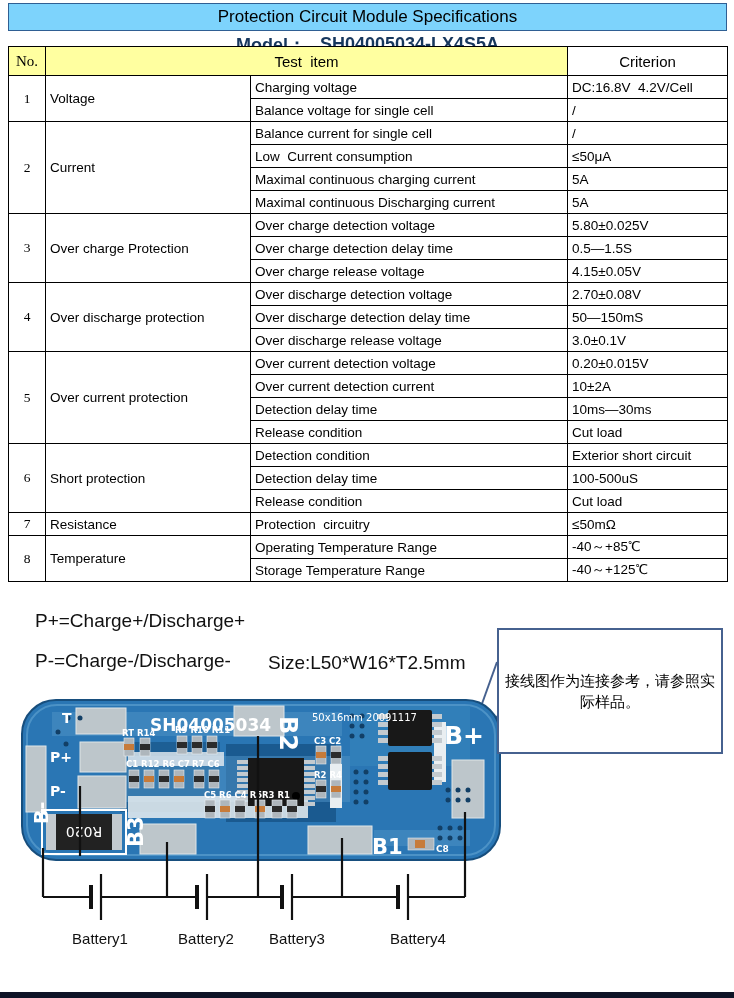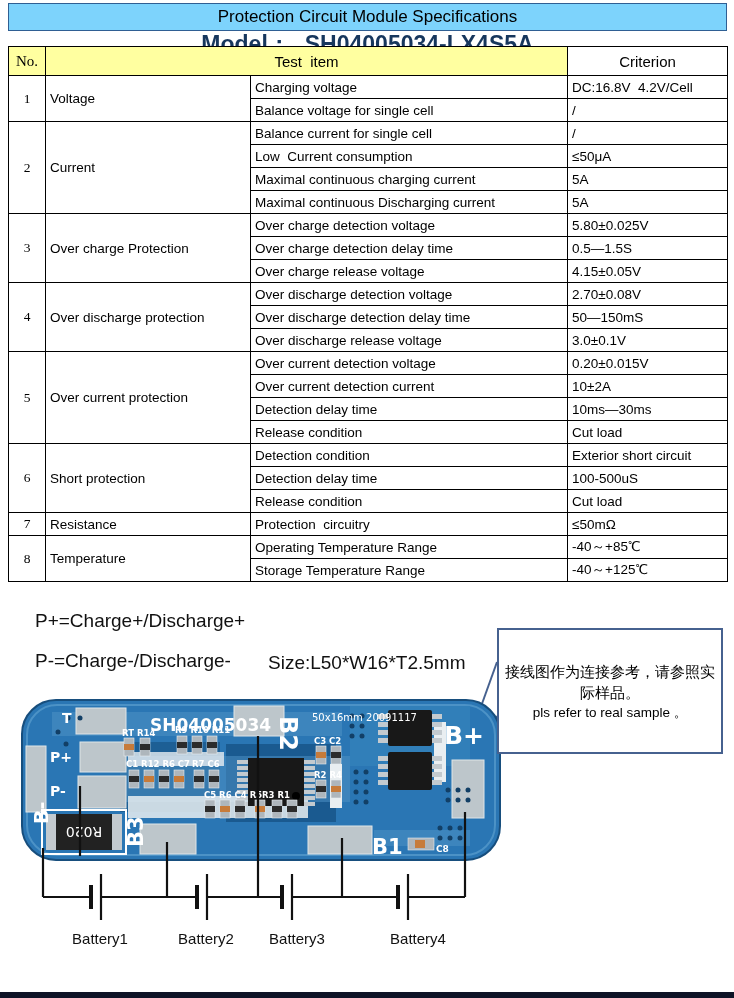--- a/index.html
+++ b/index.html
@@ -3,21 +3,21 @@
 <meta charset="utf-8">
 <style>
   html,body{margin:0;padding:0;background:#fff;}
   #page{position:relative;width:734px;height:998px;background:#fff;overflow:hidden;
         font-family:"Liberation Sans",sans-serif;color:#000;}
   
   #title-bar{position:absolute;left:8px;top:3px;width:717px;height:26px;background:#7dd3fc;
              border:1px solid #2f5f93;display:flex;align-items:center;justify-content:center;
              font-size:17px;color:#000;}
   #model-row{position:absolute;left:8px;top:31px;width:719px;height:27px;display:flex;
-             align-items:center;justify-content:center;font-size:23px;font-weight:bold;color:#17375d;}
+             align-items:center;justify-content:center;font-size:18px;font-weight:bold;color:#17375d;}
   #model-row .gap{width:14px;display:inline-block;}
   
   #spec-table{position:absolute;left:8px;top:46px;width:719px;border-collapse:collapse;
               table-layout:fixed;}
   #spec-table col.c-no{width:37px;} #spec-table col.c-grp{width:205px;}
   #spec-table col.c-item{width:317px;} #spec-table col.c-crit{width:160px;}
   #spec-table th,#spec-table td{border:1px solid #000;padding:0 4px;overflow:hidden;}
   #spec-table th{height:28px;font-weight:normal;font-size:15px;}
   .th-no{background:#ffffa0;font-family:"Liberation Serif",serif;font-size:14px;}
   .th-item{background:#ffffa0;white-space:pre-wrap;}
@@ -182,21 +182,20 @@
       </tbody>
   </table>
 
   <div class="note" id="note-pplus">P+=Charge+/Discharge+</div>
   <div class="note" id="note-pminus">P-=Charge-/Discharge-</div>
   <div class="note" id="note-size">Size:L50*W16*T2.5mm</div>
 
   <div id="callout">
     <div class="cn">接线图作为连接参考，请参照实</div>
     <div class="cn">际样品。</div>
-    <div class="en">pls refer to real sample 。</div>
   </div>
 
   <svg id="diagram" viewBox="0 0 734 998">
 
     <g>
       <line x1="497" y1="662" x2="474" y2="726" stroke="#46618f" stroke-width="2"></line>
       <line x1="497" y1="716" x2="484" y2="746" stroke="#46618f" stroke-width="2"></line>
     </g>
 
     <g>

